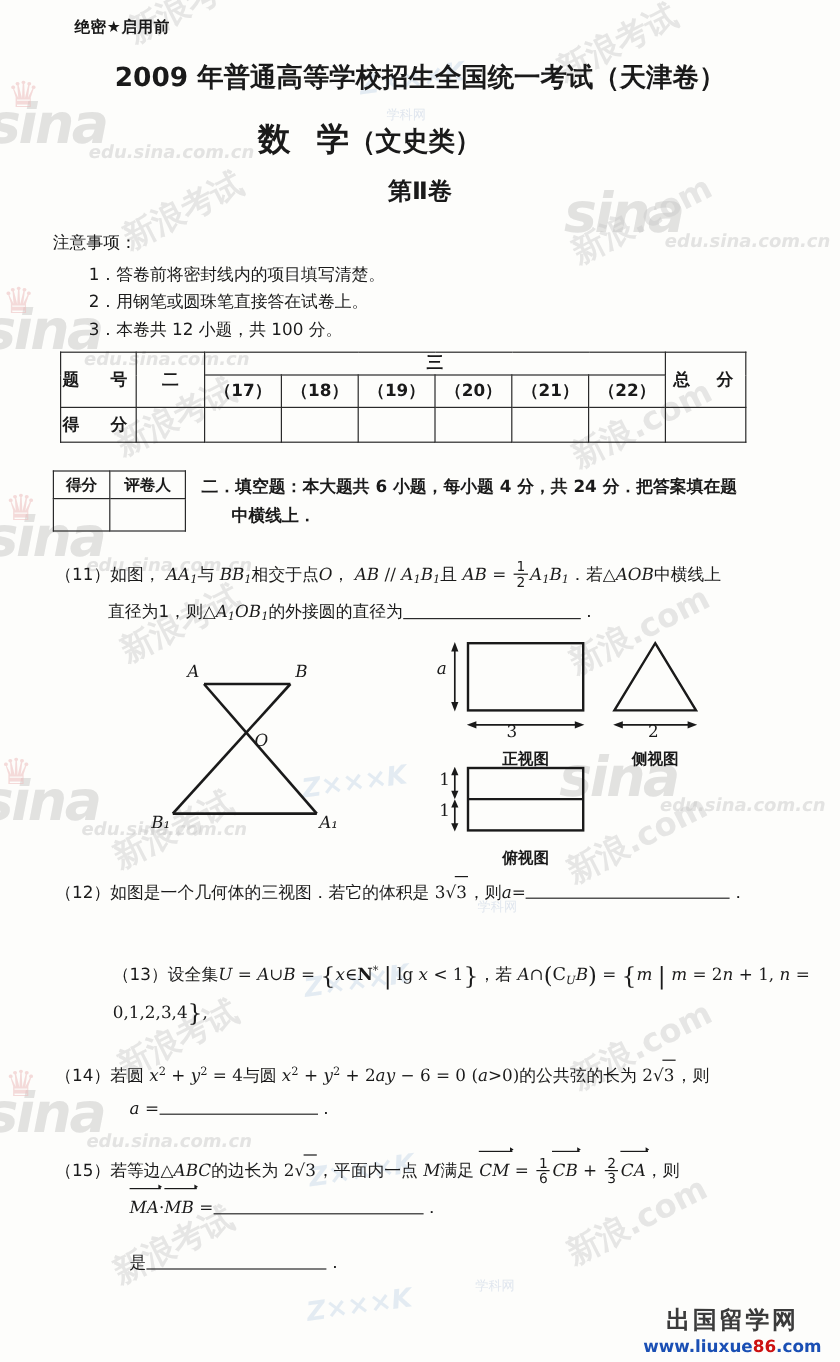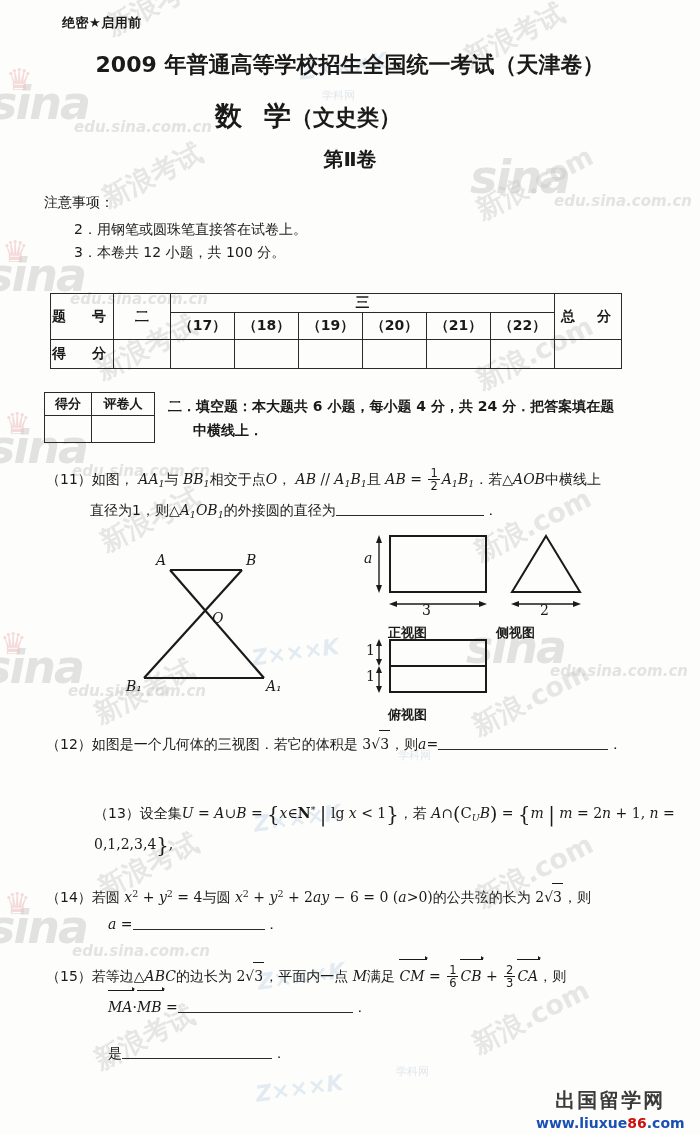--- a/index.html
+++ b/index.html
@@ -245,21 +245,21 @@
     vertical-align: -0.1em;
   }
   .bigp { font-size: 1.35em; vertical-align: -0.12em; font-family: "DejaVu Serif", serif;}
   .bigbrace { font-size: 1.4em; vertical-align: -0.15em; font-family: "DejaVu Serif", serif; }
 
   
   .fig { position: absolute; }
   .fig-cap {
     font-size: 13px;
     font-weight: bold;
-    text-align: left;
+    text-align: center;
   }
   .fig-num { font-size: 14px; font-family: "DejaVu Serif", serif; text-align:center;}
   .fig-num-it { font-size: 14px; font-family: "DejaVu Serif", serif; font-style: italic; }
 
   .bottom-wm {
     position: absolute;
     left: 536px;
     top: 1087px;
     text-align: center;
     z-index: 4;
@@ -341,20 +341,21 @@
     <div class="title-main cn">2009 年普通高等学校招生全国统一考试（天津卷）</div>
 
     <div class="title-sub cn">
       <span class="sp">数</span><span>学</span><span style="font-size:22px;">（文史类）</span>
     </div>
 
     <div class="title-vol cn">第Ⅱ卷</div>
 
     <div class="notice-head cn">注意事项：</div>
     <div class="notice-list cn">
+      <div>1．答卷前将密封线内的项目填写清楚。</div>
       <div>2．用钢笔或圆珠笔直接答在试卷上。</div>
       <div>3．本卷共 12 小题，共 100 分。</div>
     </div>
 
     <table class="score cn">
       <tbody>
           <tr>
         <td class="c-label" rowspan="2">题　号</td>
         <td class="c-two" rowspan="2">二</td>
         <td class="c-three" colspan="6">三</td>

